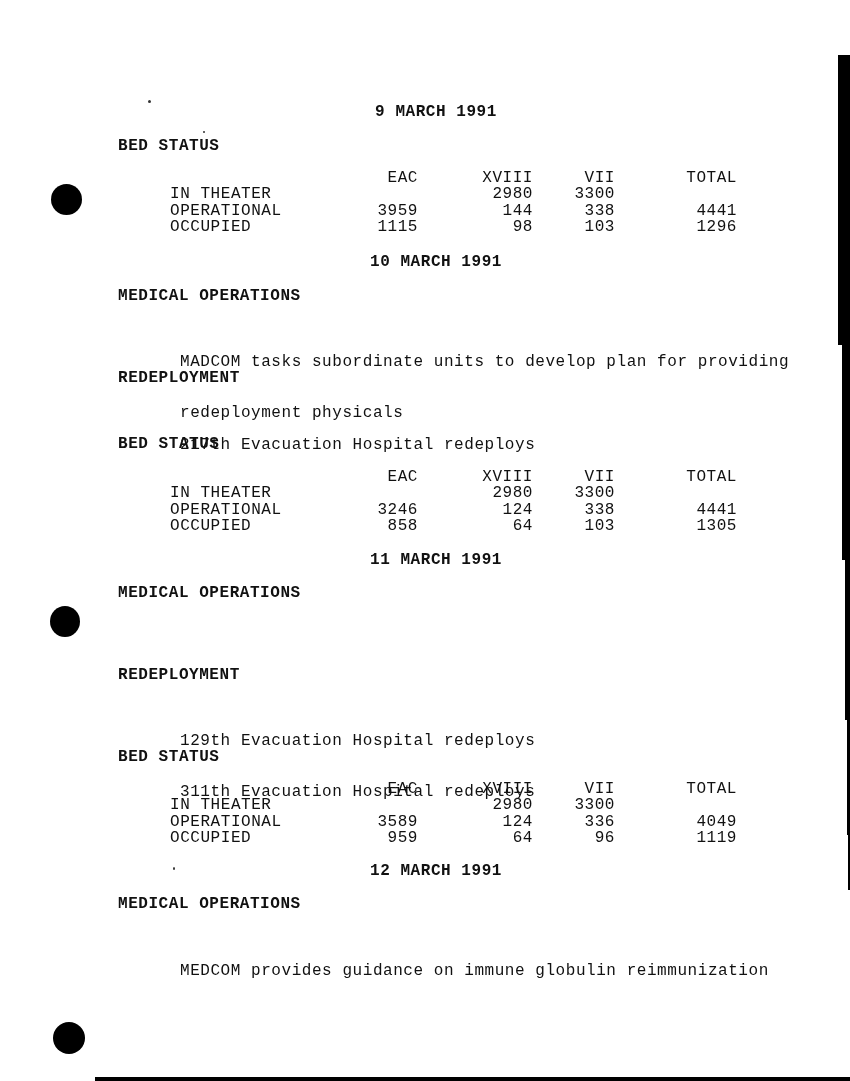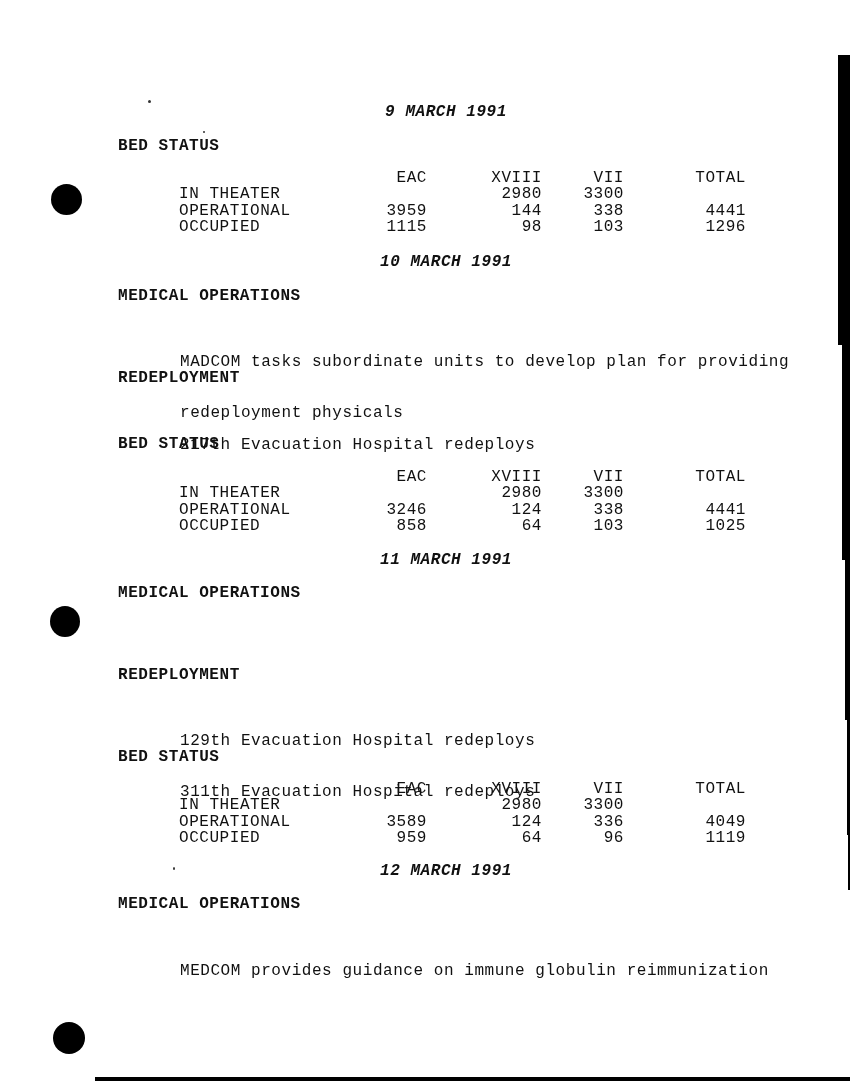--- a/index.html
+++ b/index.html
@@ -13,39 +13,38 @@
     width: 850px; height: 1081px;
     background: var(--paper, #ffffff);
     font-family: "Liberation Mono", "DejaVu Sans Mono", monospace;
     font-size: 16px;
     letter-spacing: 0.55px;
     color: var(--ink, #111111);
     line-height: 17px;
   }
   .date-line {
     position: absolute;
-    left: 118px; width: 656px;
+    left: 108px; width: 656px;
     text-align: center;
     font-weight: bold;
     white-space: pre;
-    font-style: italic;
   }
   .sec-heading {
     position: absolute;
     left: 118px;
     font-weight: bold;
     white-space: pre;
   }
   .para {
     position: absolute;
     left: 180px;
     white-space: pre;
   }
   .para .pline { height: 17px; }
-  .bs-table { position: absolute; left: 9px; width: 764px; }
+  .bs-table { position: absolute; left: 0; width: 764px; }
   .t-row { position: relative; height: 16.4px; }
   .t-cell { position: absolute; top: 0; white-space: pre; }
   .c-label { left: 170px; text-align: right; }
   .c-eac   { left: 258px; width: 160px; text-align: right; }
   .c-xviii { left: 413px; width: 120px; text-align: right; }
   .c-vii   { left: 505px; width: 110px; text-align: right; }
   .c-total { left: 607px; width: 130px; text-align: right; }
   .t-header .t-cell { font-weight: normal; }
 
   
@@ -145,21 +144,21 @@
         <span class="t-cell c-eac">3246</span>
         <span class="t-cell c-xviii">124</span>
         <span class="t-cell c-vii">338</span>
         <span class="t-cell c-total">4441</span>
       </div>
       <div class="t-row">
         <span class="t-cell c-label">OCCUPIED</span>
         <span class="t-cell c-eac">858</span>
         <span class="t-cell c-xviii">64</span>
         <span class="t-cell c-vii">103</span>
-        <span class="t-cell c-total">1025</span>
+        <span class="t-cell c-total">1305</span>
       </div>
     </div>
   </section>
 
   <section>
     <div class="date-line" style="top:552px">11 MARCH 1991</div>
 
     <div class="sec-heading" style="top:585px">MEDICAL OPERATIONS</div>
     <div class="para" style="top:617px">
     </div>

